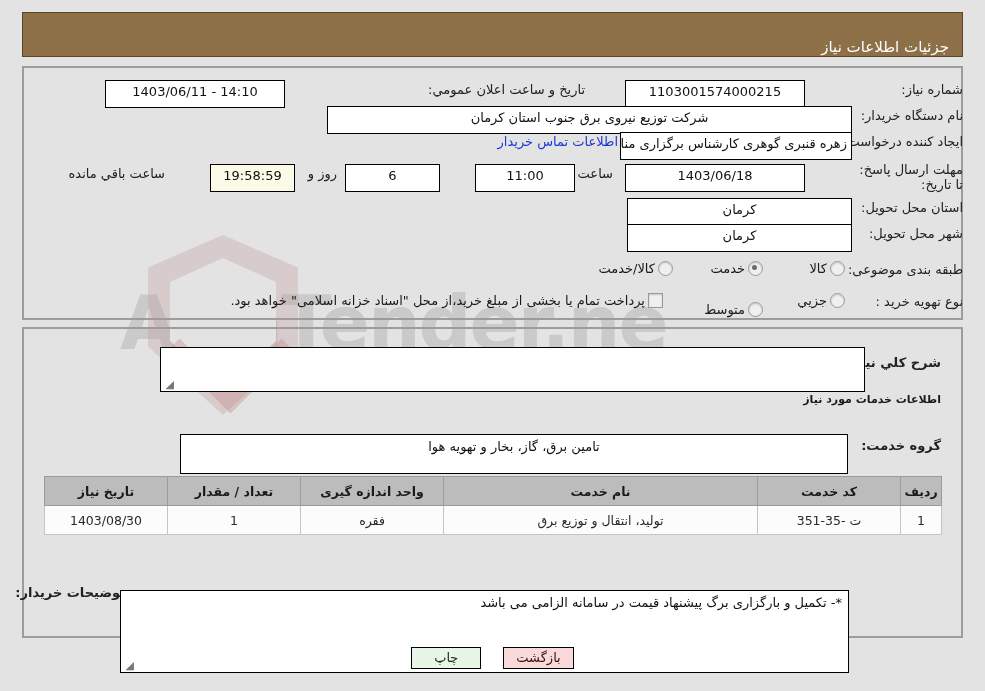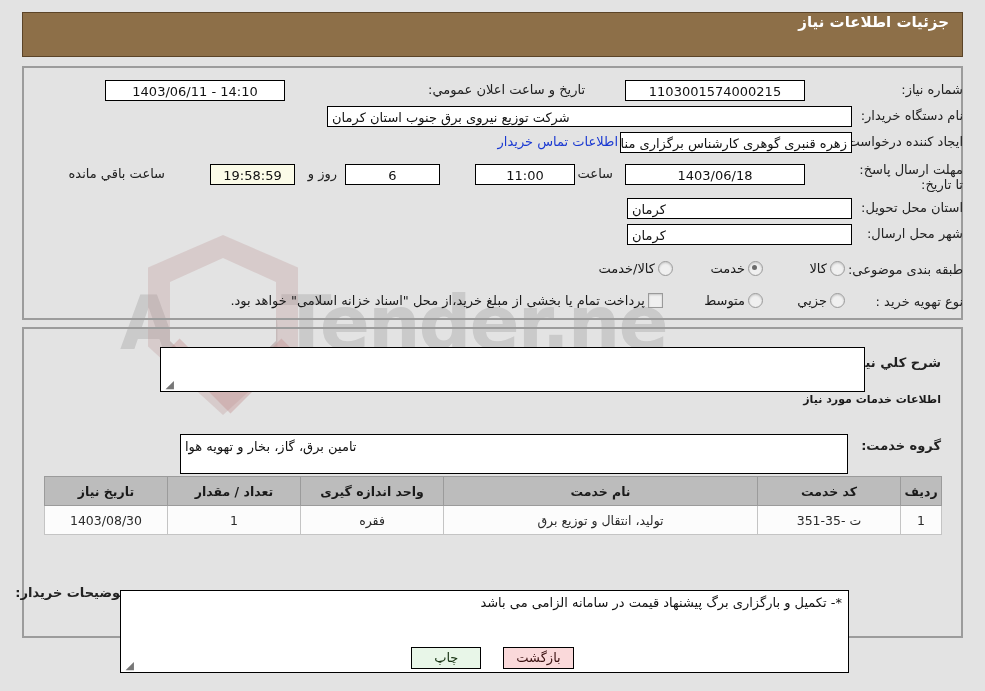--- a/index.html
+++ b/index.html
@@ -61,24 +61,23 @@
 
   
   .page-header {
     position: absolute;
     left: 22px; top: 12px;
     width: 941px; height: 45px;
     background: #8d6f48;
     border: 1px solid #5b4428;
     box-sizing: border-box;
     display: flex;
-    align-items: flex-start;
+    align-items: flex-end;
     justify-content: flex-start;
     z-index: 2;
-    font-weight: bold;
   }
   .page-header .title {
     color: #ffffff;
     font-size: 15px;
     padding-right: 13px;
   }
 
   
   .panel {
     position: absolute;
@@ -89,31 +88,31 @@
   }
   #panel-top    { left: 22px; top: 66px;  width: 941px; height: 254px; }
   #panel-bottom { left: 22px; top: 327px; width: 941px; height: 311px; }
   .lbl {
     font-size: 13px;
     color: #222;
   }
   .fld {
     border: 1px solid #000;
     background: #ffffff;
-    height: 21px;
+    height: 28px;
     line-height: 21px;
     box-sizing: border-box;
     font-size: 13px;
     color: #111;
     overflow: hidden;
     text-overflow: clip;
     padding: 0 4px;
   }
   .fld.center { text-align: center; }
-  .fld.right  { text-align: left; }
+  .fld.right  { text-align: center; }
   .fld.yellow { background: #fbfbe8; }
 
   
   .abs { position: absolute; z-index: 3; white-space: nowrap; }
 
   .link {
     color: #1a39d2;
     font-size: 13px;
     cursor: pointer;
   }
@@ -264,21 +263,21 @@
 <div class="abs lbl" style="right:372px; top:166px;">ساعت</div>
 <div class="abs fld center" style="right:410px; top:164px; width:100px;">11:00</div>
 <div class="abs fld center" style="right:545px; top:164px; width:95px;">6</div>
 <div class="abs lbl" style="right:648px; top:166px;">روز و</div>
 <div class="abs fld center yellow" style="right:690px; top:164px; width:85px;">19:58:59</div>
 <div class="abs lbl" style="right:820px; top:166px;">ساعت باقي مانده</div>
 
 <div class="abs lbl" style="right:22px; top:200px;">استان محل تحویل:</div>
 <div class="abs fld right" style="right:133px; top:198px; width:225px;">کرمان</div>
 
-<div class="abs lbl" style="right:22px; top:226px;">شهر محل ارسال:</div>
+<div class="abs lbl" style="right:22px; top:226px;">شهر محل تحویل:</div>
 <div class="abs fld right" style="right:133px; top:224px; width:225px;">کرمان</div>
 
 <div class="abs lbl" style="right:22px; top:262px;">طبقه بندی موضوعی:</div>
 <div class="abs" style="right:140px; top:261px;">
   <span class="opt">
     <span class="radio"></span>
     <span>کالا</span>
   </span>
 </div>
 <div class="abs" style="right:222px; top:261px;">
@@ -294,21 +293,21 @@
   </span>
 </div>
 
 <div class="abs lbl" style="right:22px; top:294px;">نوع تهویه خرید :</div>
 <div class="abs" style="right:140px; top:293px;">
   <span class="opt">
     <span class="radio"></span>
     <span>جزیي</span>
   </span>
 </div>
-<div class="abs" style="right:222px; top:293px;text-align:center;">
+<div class="abs" style="right:222px; top:302px;text-align:center;">
   <span class="opt">
     <span class="radio"></span>
     <span>متوسط</span>
   </span>
 </div>
 <div class="abs" style="right:322px; top:293px;">
   <span class="opt">
     <span class="checkbox"></span>
     <span>پرداخت تمام یا بخشی از مبلغ خرید،از محل "اسناد خزانه اسلامی" خواهد بود.</span>
   </span>

